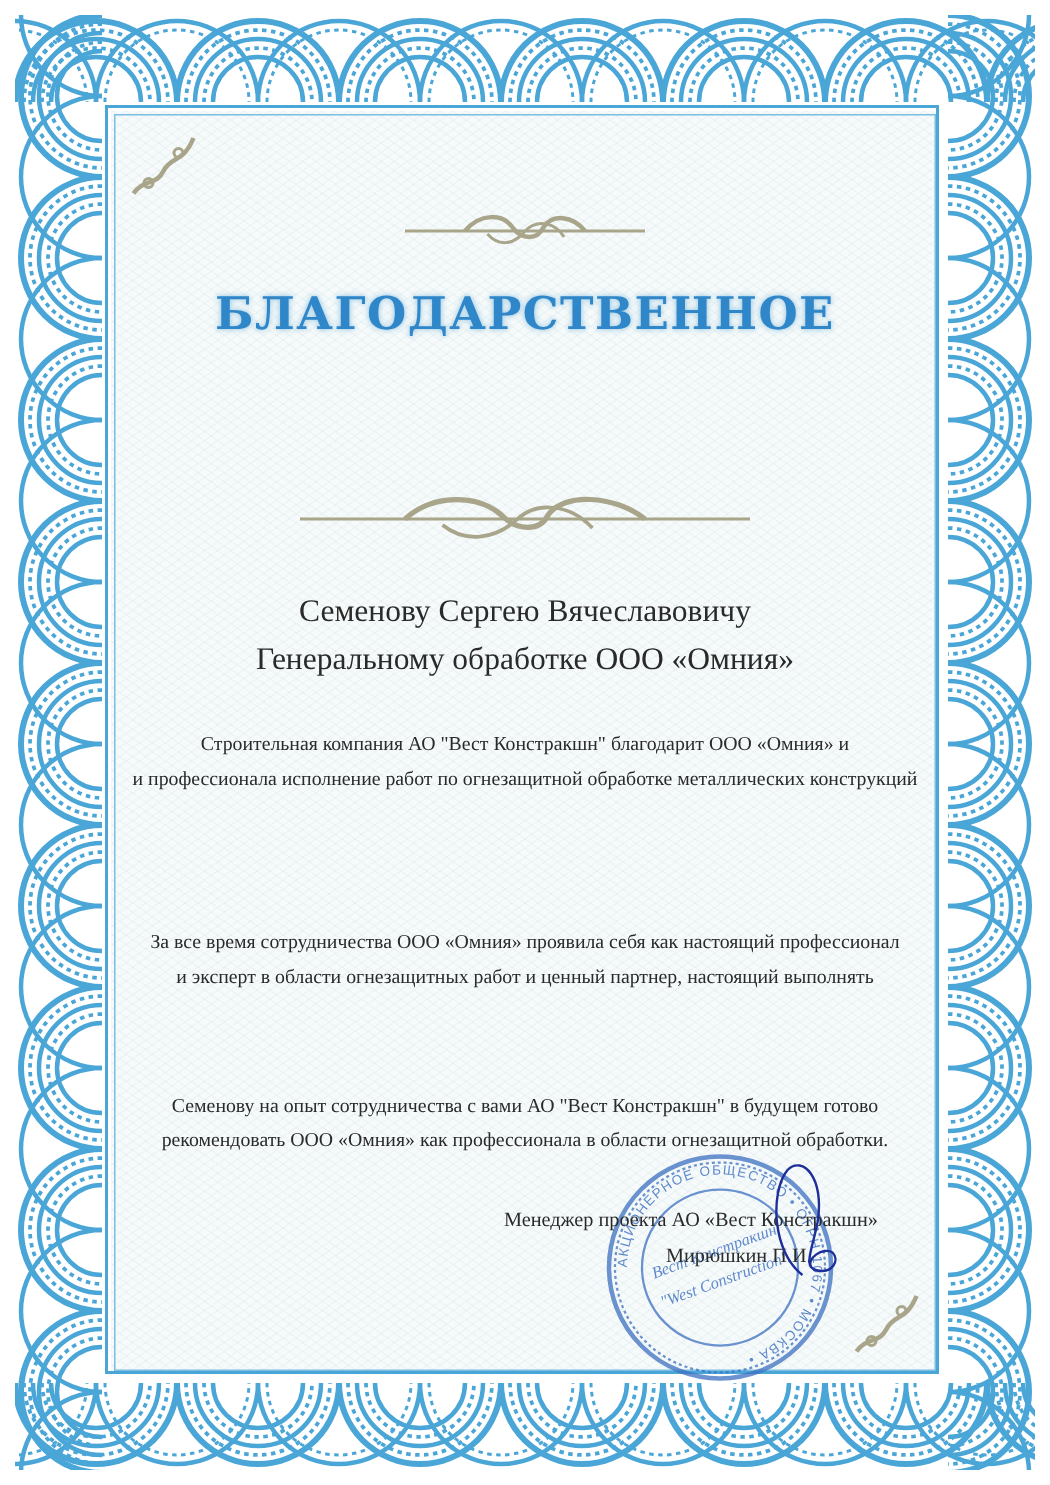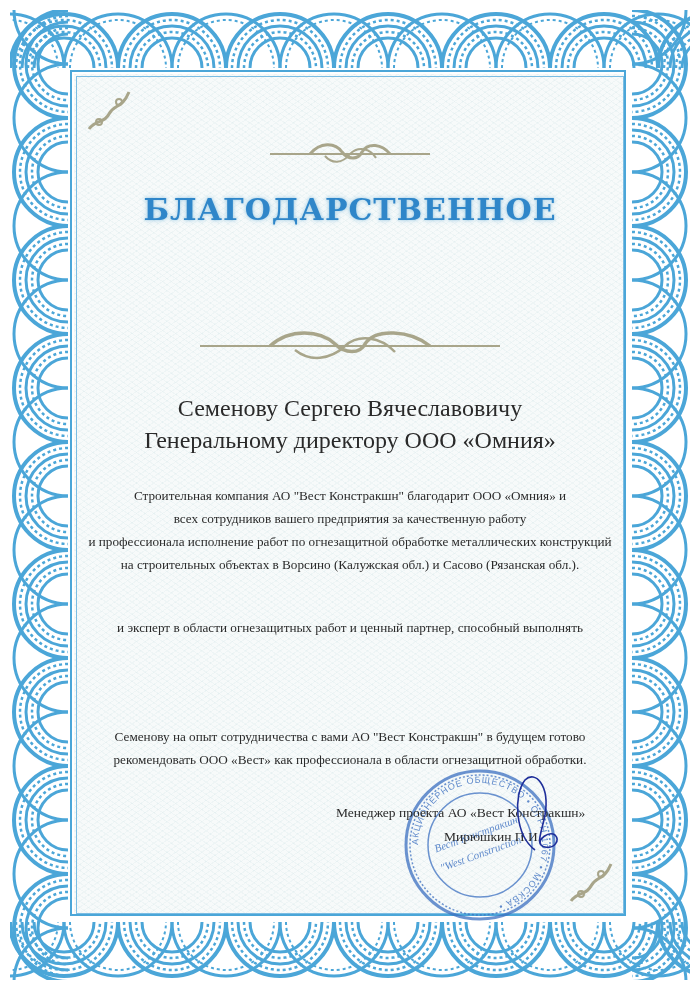--- a/index.html
+++ b/index.html
@@ -27,21 +27,21 @@
   .content { position: absolute; left: 74px; top: 74px; width: 552px; height: 842px; }
   .ornament { position: absolute; left: 50%; transform: translateX(-50%); }
   .title {
     position: absolute; left: 0; width: 100%; text-align: center;
     color: #2f86c9; font-weight: bold; font-size: 30px; letter-spacing: 1px;
     text-shadow: 0 0 3px #9fcbe4, 0 0 6px #bcdcec;
     font-family: "DejaVu Serif", "Liberation Serif", serif;
   }
   .recipient {
     position: absolute; left: 0; width: 100%; text-align: center;
-    color: #2a2a2a; font-size: 24px;
+    color: #2a2a2a; font-size: 21px;
   }
   .para {
     position: absolute; left: 0; width: 100%; text-align: center;
     color: #2a2a2a; font-size: 13.2px; line-height: 23px;
   }
   .para div { white-space: nowrap; }
   .sign {
     position: absolute; color: #2a2a2a; font-size: 13.5px; white-space: nowrap;
   }
   .stamp { position: absolute; left: 400px; top: 765px; width: 160px; height: 160px; }
@@ -116,36 +116,35 @@
 
   <div class="title" style="top:118px">БЛАГОДАРСТВЕННОЕ</div>
 
   <svg class="ornament" style="top:254px" width="300" height="34" viewBox="0 0 300 34">
     <line x1="0" y1="18" x2="300" y2="18" stroke="#a8a58a" stroke-width="2"></line>
     <path d="M70 18 C90 0, 120 2, 135 16 C145 26, 160 26, 165 16 C175 0, 210 2, 230 18" stroke="#a8a58a" stroke-width="3.5" fill="none"></path>
     <path d="M95 22 C110 34, 130 32, 145 18 C158 6, 180 8, 195 24" stroke="#a8a58a" stroke-width="2.5" fill="none"></path>
   </svg>
 
   <div class="recipient" style="top:321px">Семенову Сергею Вячеславовичу</div>
-  <div class="recipient" style="top:353px">Генеральному директору ООО «Омния»</div>
+  <div class="recipient" style="top:353px">Генеральному обработке ООО «Омния»</div>
 
   <div class="para" style="top:410px">
     <div>Строительная компания АО "Вест Констракшн" благодарит ООО «Омния» и</div>
-    <div>всех сотрудников вашего предприятия за качественную работу</div>
     <div>и профессионала исполнение работ по огнезащитной обработке металлических конструкций</div>
-    <div>на строительных объектах в Ворсино  (Калужская обл.) и Сасово (Рязанская обл.).</div>
   </div>
 
   <div class="para" style="top:542px">
-    <div>и эксперт в области огнезащитных работ и ценный партнер, способный выполнять</div>
+    <div>За все время сотрудничества ООО «Омния» проявила себя как настоящий профессионал</div>
+    <div>и эксперт в области огнезащитных работ и ценный партнер, настоящий выполнять</div>
   </div>
 
   <div class="para" style="top:651px">
     <div>Семенову на опыт сотрудничества с вами АО "Вест Констракшн" в будущем готово</div>
-    <div>рекомендовать ООО «Вест» как профессионала в области огнезащитной обработки.</div>
+    <div>рекомендовать ООО «Омния» как профессионала в области огнезащитной обработки.</div>
   </div>
 </div>
 
 <svg class="stamp" viewBox="0 0 160 160">
   <defs>
     <path id="ringPath" d="M80 80 m-62 0 a62 62 0 1 1 124 0 a62 62 0 1 1 -124 0"></path>
   </defs>
   <circle cx="80" cy="80" r="74" fill="none" stroke="#3b6fc0" stroke-width="3" opacity="0.75"></circle>
   <circle cx="80" cy="80" r="70" fill="none" stroke="#3b6fc0" stroke-width="1.5" stroke-dasharray="2 2" opacity="0.75"></circle>
   <circle cx="80" cy="80" r="52" fill="none" stroke="#3b6fc0" stroke-width="1.5" opacity="0.75"></circle>

